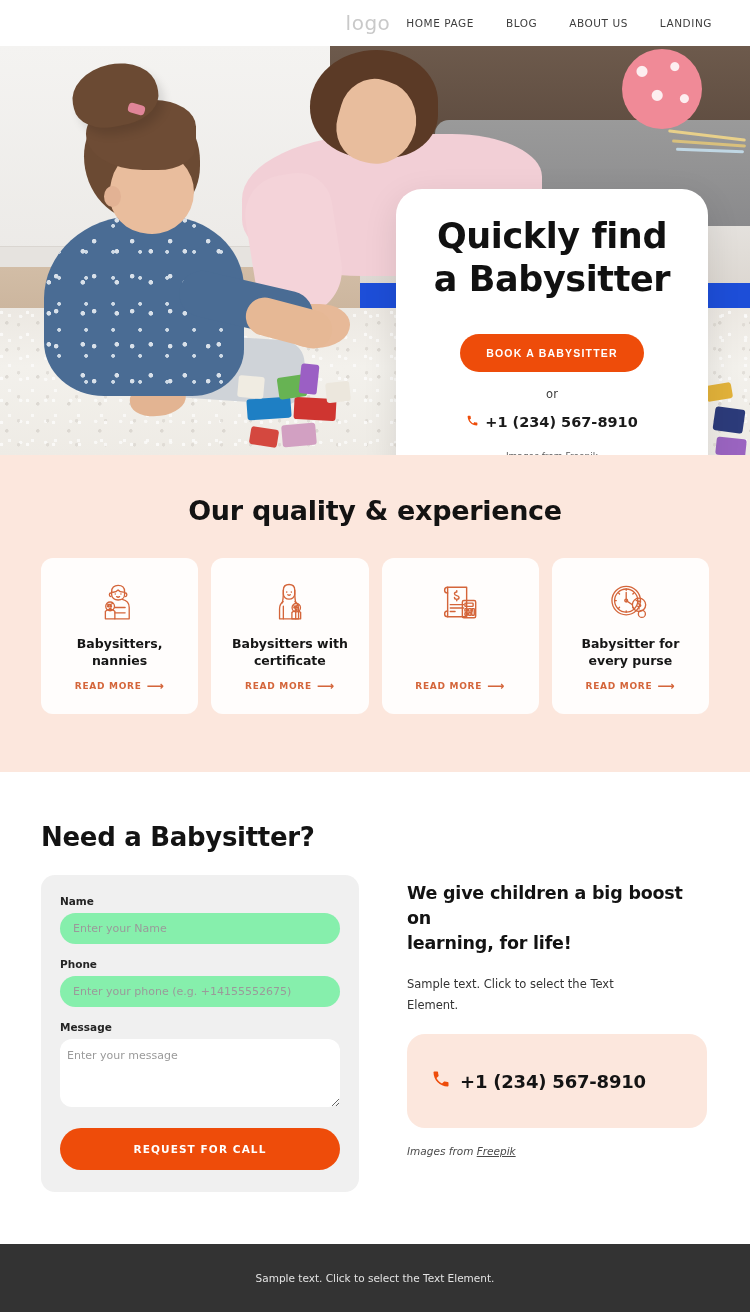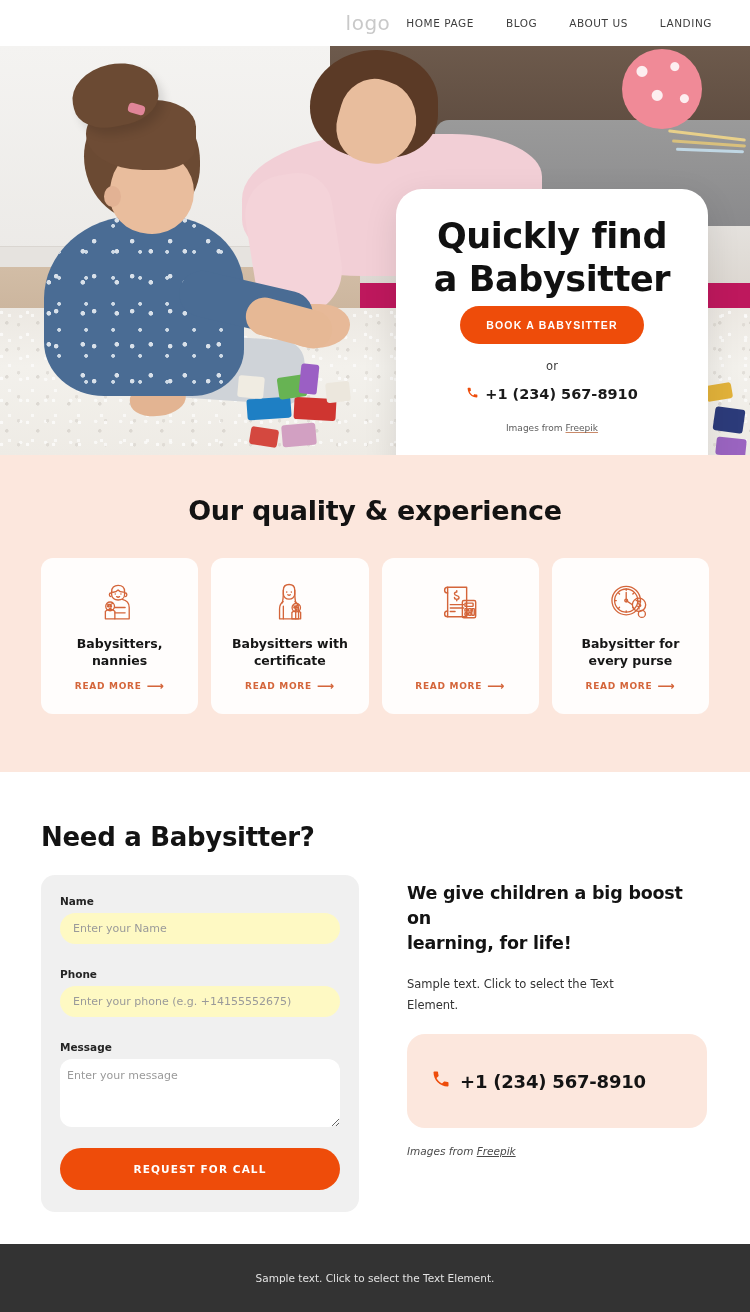--- a/index.html
+++ b/index.html
@@ -42,21 +42,21 @@
     font-weight:400;
   }
   .nav-item:last-child{ padding-right:0; }
 
   
   .hero{
     position:relative;
     height:409px;
     width:750px;
     overflow:hidden;
-    background:#be185d;
+    background:#1d4ed8;
   }
   .hero-photo{ position:absolute; inset:0; overflow:hidden; }
   
   .bg-wall{
     position:absolute; left:0; top:0; width:100%; height:58%;
     background:linear-gradient(180deg,#efeeec 0%,#e9e7e4 60%,#ddd8d2 100%);
   }
   .bg-wallpanel{
     position:absolute; left:0; top:0; width:46%; height:52%;
     background:linear-gradient(180deg,#f4f3f1 0%,#eceae7 100%);
@@ -225,21 +225,21 @@
   }
   .hero-title{
     font-size:35px;
     line-height:1.22;
     font-weight:700;
     letter-spacing:-0.4px;
     color:#111111;
   }
   .btn-primary{
     display:inline-block;
-    margin-top:6px;
+    margin-top:34px;
     background:#ee4c0a;
     color:#ffffff;
     border:none;
     border-radius:30px;
     padding:13px 26px;
     font-size:10.5px;
     font-weight:700;
     letter-spacing:1.2px;
     cursor:pointer;
     min-width:168px;
@@ -346,27 +346,27 @@
     font-size:10.5px;
     font-weight:700;
     color:#242424;
     margin-bottom:6px;
     display:block;
   }
   .field-input{
     width:100%;
     border:none;
     border-radius:16px;
-    background:#fef9c3;
+    background:#86efac;
     padding:9px 13px;
     font-size:11px;
     color:#1a1a1a;
     font-family:"DejaVu Sans", sans-serif;
     outline:none;
-    margin-bottom:24px;
+    margin-bottom:14px;
   }
   .field-input::placeholder{ color:#9a9a9a; }
   .field-textarea{
     width:100%;
     border:none;
     border-radius:12px;
     background:#ffffff;
     padding:10px 7px;
     font-size:11px;
     font-family:"DejaVu Sans", sans-serif;

